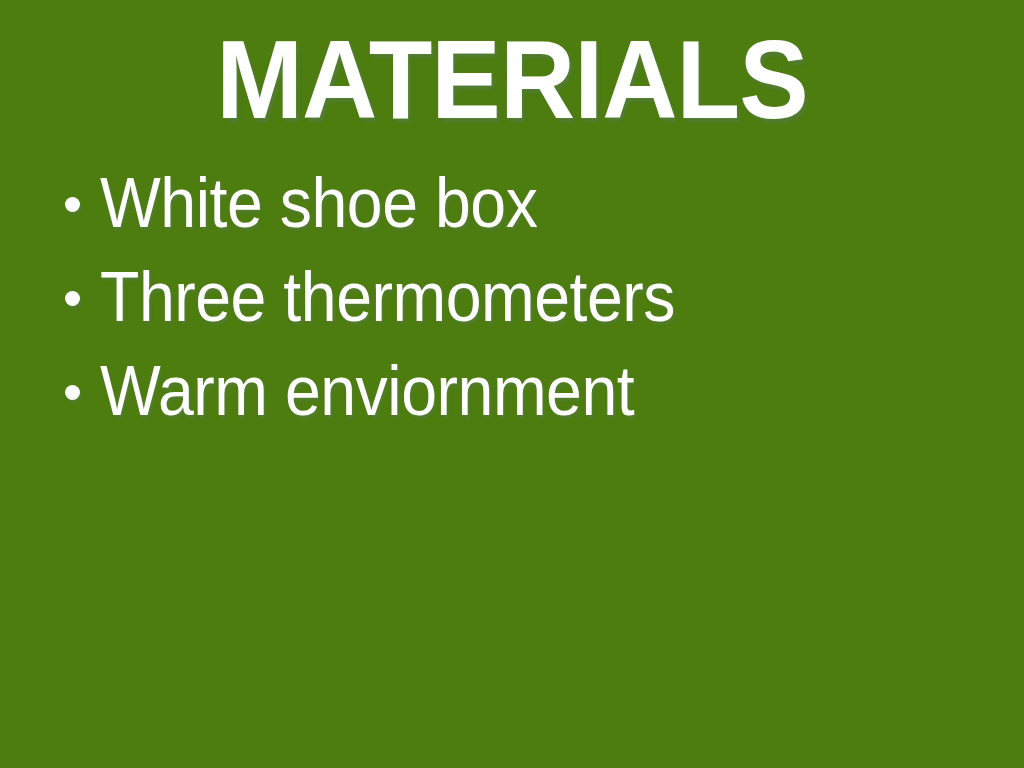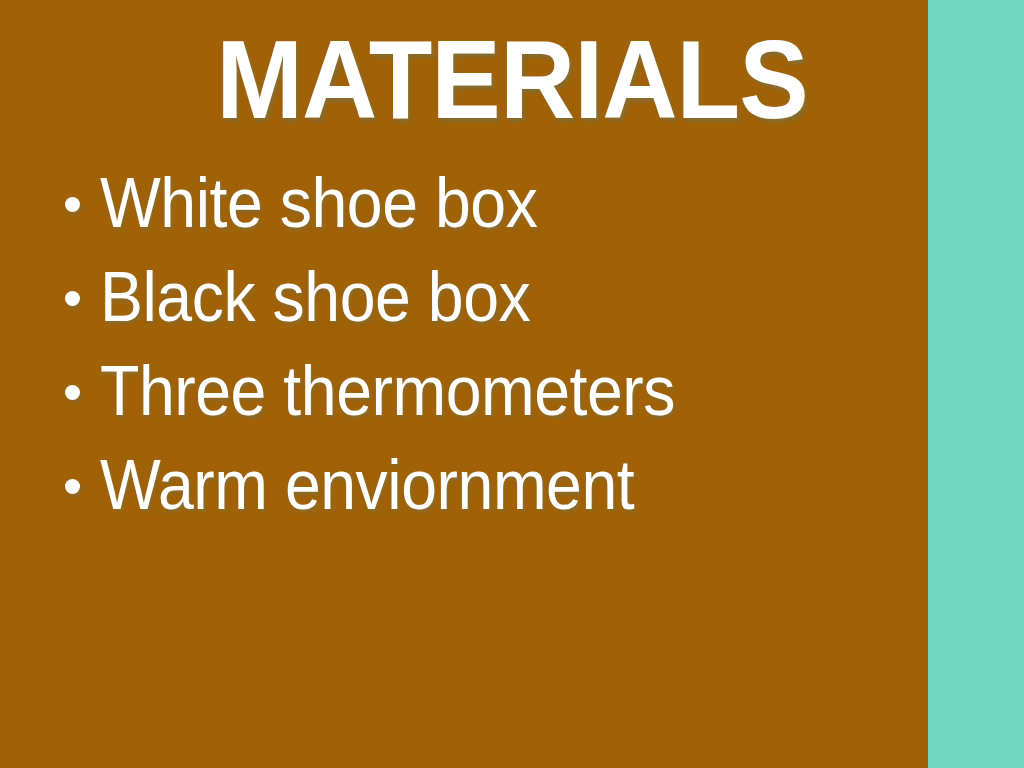--- a/index.html
+++ b/index.html
@@ -10,23 +10,23 @@
   body {
     width: 1024px;
     height: 768px;
     overflow: hidden;
     background: #76d7c0;
     font-family: "Liberation Sans", sans-serif;
   }
 
   .slide {
     position: relative;
-    width: 928px;
+    width: 1024px;
     height: 768px;
-    background: #a16207;
+    background: #4d7c0f;
     box-sizing: border-box;
   }
 
   
   .slide-title {
     position: absolute;
     top: 24px;
     left: 0;
     width: 1024px;
     text-align: center;
@@ -101,24 +101,20 @@
 
   <div class="slide-title">MATERIALS</div>
 
   <ul class="bullet-list">
 
     <li class="bullet-item">
       <span class="bullet-dot"></span>
       <span class="bullet-text">White shoe box</span>
     </li>
 
-    <li class="bullet-item">
-      <span class="bullet-dot"></span>
-      <span class="bullet-text">Black shoe box</span>
-    </li>
 
     <li class="bullet-item">
       <span class="bullet-dot"></span>
       <span class="bullet-text">Three thermometers</span>
     </li>
 
     <li class="bullet-item">
       <span class="bullet-dot"></span>
       <span class="bullet-text">Warm enviornment</span>
     </li>

